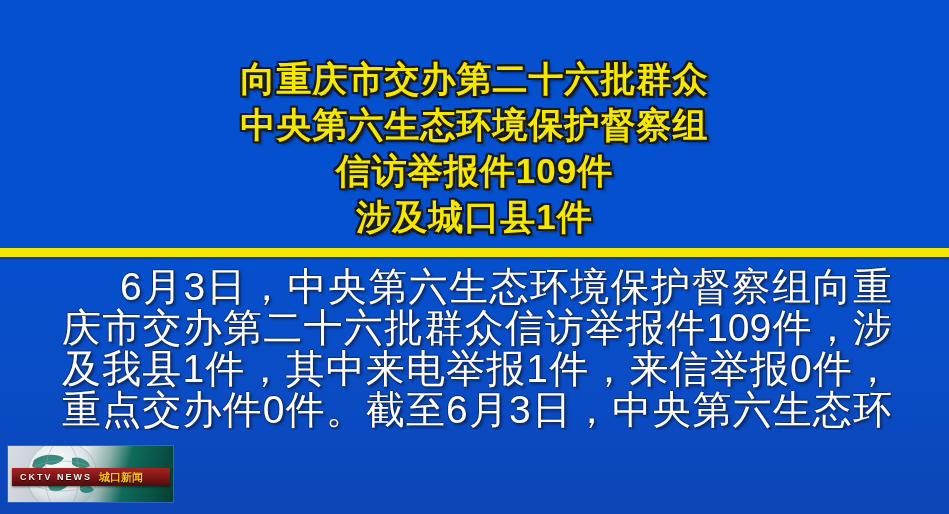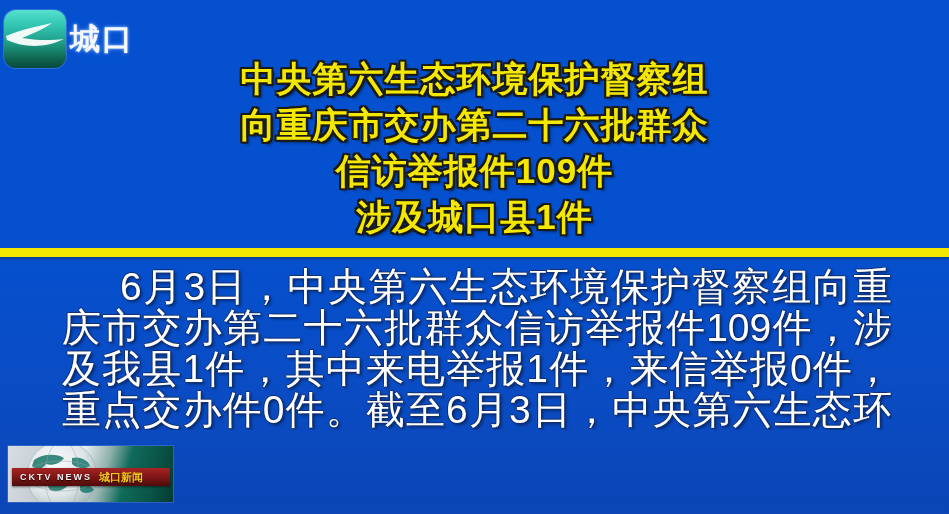--- a/index.html
+++ b/index.html
@@ -159,32 +159,24 @@
     letter-spacing: 0px;
     white-space: nowrap;
     text-shadow: 0 1px 1px rgba(0,0,0,0.75);
   }
 </style>
 </head>
 <body>
 
 <div id="screen">
 
-  <div id="channel-bug">
-    <div id="bug-mark">
-      <svg class="swoosh" viewBox="0 0 62 58" xmlns="http://www.w3.org/2000/svg" aria-hidden="true">
-        <path d="M2 26 C16 20, 30 17, 48 13 C40 19, 28 24, 18 28 C30 30, 44 31, 60 29 C42 38, 20 38, 3 30 Z" fill="#ffffff" opacity="0.93"></path>
-      </svg>
-    </div>
-    <div id="bug-text">城口</div>
-  </div>
 
   <div id="headline">
+    <span class="hl">向重庆市交办第二十六批群众</span>
     <span class="hl">中央第六生态环境保护督察组</span>
-    <span class="hl">向重庆市交办第二十六批群众</span>
     <span class="hl">信访举报件109件</span>
     <span class="hl">涉及城口县1件</span>
   </div>
 
   <div id="divider"></div>
 
   <div id="body-copy">6月3日，中央第六生态环境保护督察组向重庆市交办第二十六批群众信访举报件109件，涉及我县1件，其中来电举报1件，来信举报0件，重点交办件0件。截至6月3日，中央第六生态环境保护督察组向我县共交办信访举报件16件，其中来</div>
 
   <div id="news-ident">
     <svg id="globe" viewBox="0 0 120 72" xmlns="http://www.w3.org/2000/svg" aria-hidden="true">

